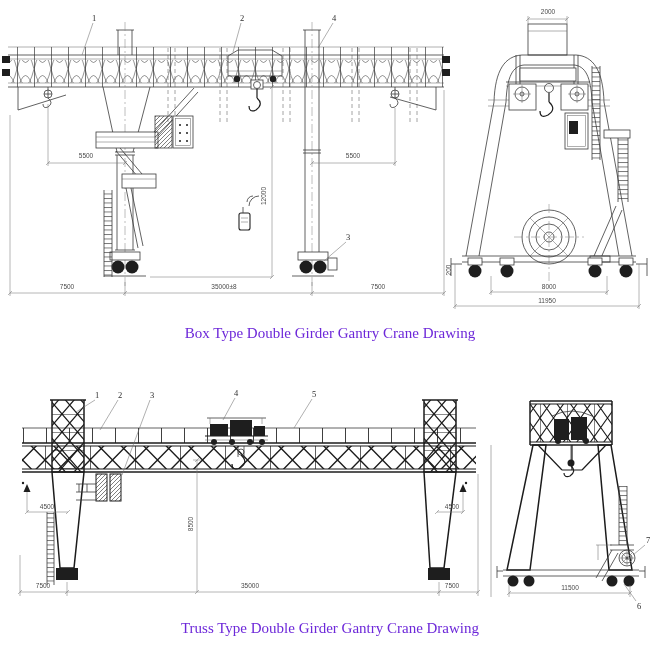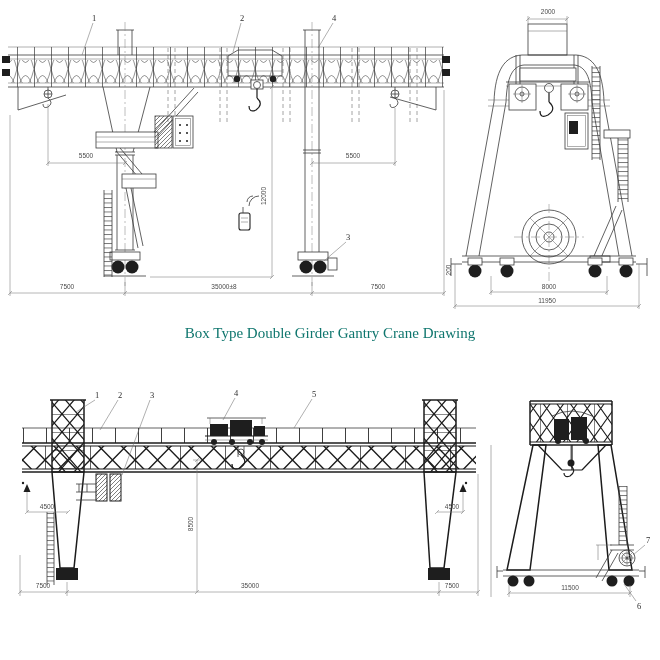--- a/index.html
+++ b/index.html
@@ -1,20 +1,20 @@
 <!DOCTYPE html>
 <html><head>
 <meta charset="utf-8">
 <style>
   html,body{margin:0;padding:0;background:#fff;}
   #canvas{position:relative;width:660px;height:660px;background:#ffffff;overflow:hidden;
           font-family:"Liberation Serif",serif;}
   #canvas svg{position:absolute;left:0;top:0;}
   .caption{position:absolute;left:0;width:660px;text-align:center;
-           font-family:"Liberation Serif",serif;font-size:15px;color:#0f766e;}
+           font-family:"Liberation Serif",serif;font-size:15px;color:#6d28d9;}
   .cap-box{top:325px;}
   .cap-truss{top:620px;}
   
   .ln{stroke:#3a3a3a;stroke-width:.8;fill:none}
   .lt{stroke:#6e6e6e;stroke-width:.55;fill:none}
   .hv{stroke:#1c1c1c;stroke-width:1.5;fill:none}
   .hv2{stroke:#1c1c1c;stroke-width:1.2;fill:none}
   .cl{stroke:#8a8a8a;stroke-width:.55;stroke-dasharray:9 3 2 3;fill:none}
   .dsh{stroke:#5a5a5a;stroke-width:.55;stroke-dasharray:4 3;fill:none}
   .dim{stroke:#7a7a7a;stroke-width:.55;fill:none}
@@ -457,13 +457,14 @@
 
   <line class="dim" x1="509" y1="585" x2="509" y2="597"></line>
   <line class="dim" x1="630" y1="585" x2="630" y2="597"></line>
   <line class="dim" x1="509" y1="593" x2="630" y2="593"></line>
   <path class="dim" d="M507,595 L511,591 M628,595 L632,591"></path>
   <text class="d" x="570" y="590" text-anchor="middle">11500</text>
 </g>
 </svg>
 
 <div class="caption cap-box">Box Type Double Girder Gantry Crane Drawing</div>
+<div class="caption cap-truss">Truss Type Double Girder Gantry Crane Drawing</div>
 </div>
 
 </body></html>

